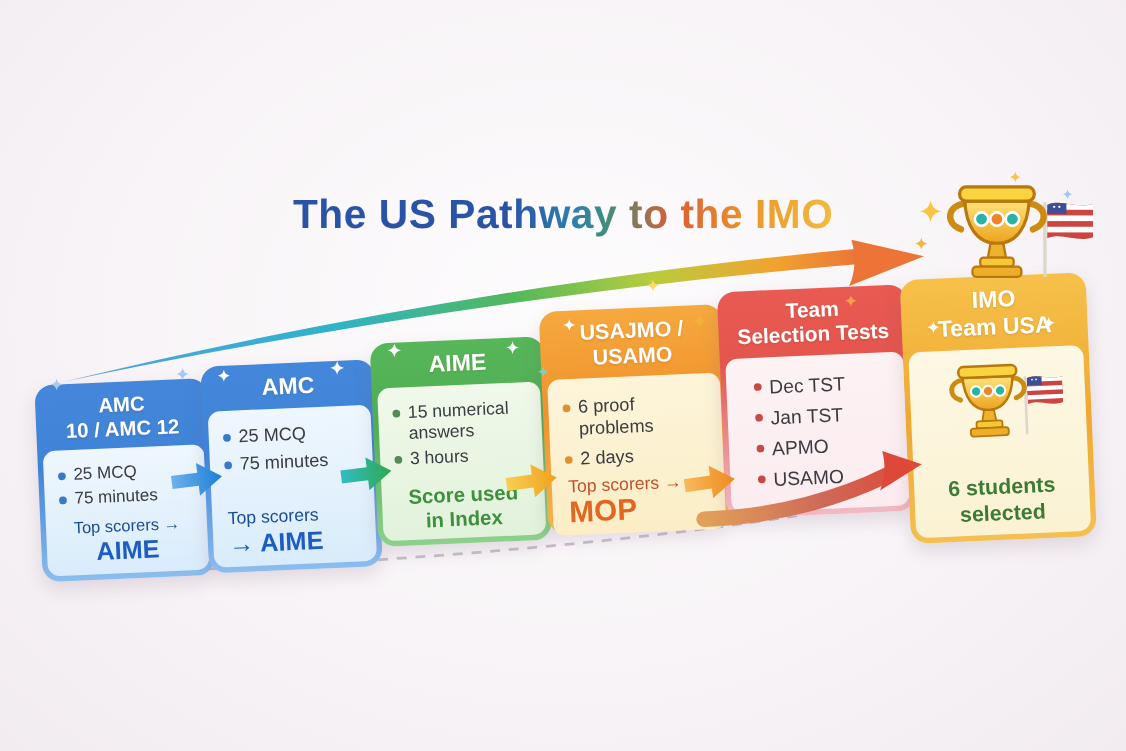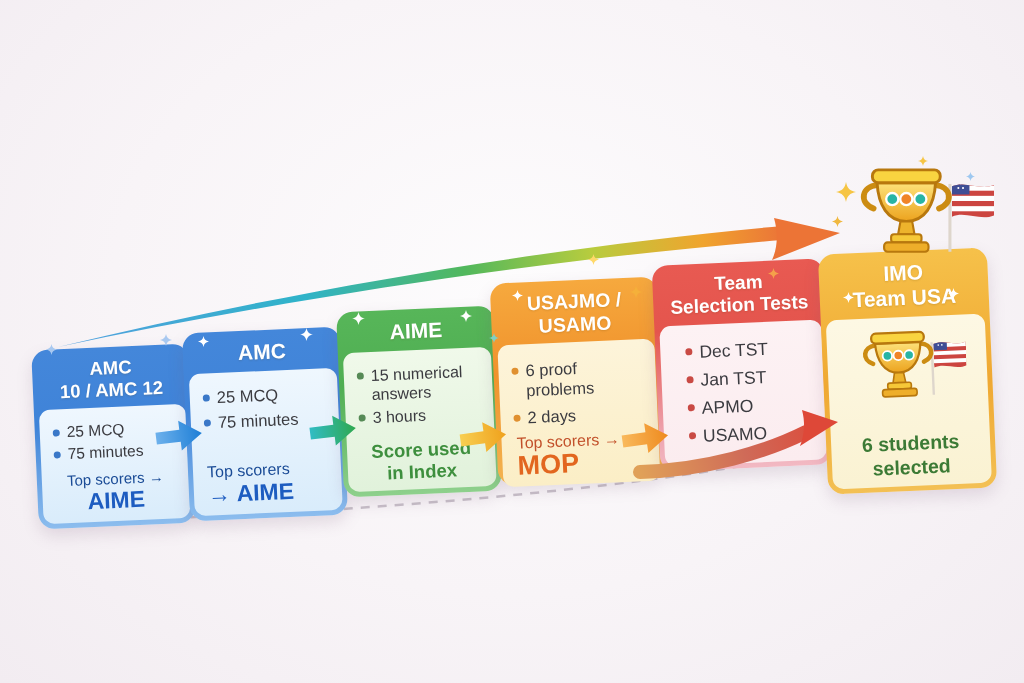--- a/index.html
+++ b/index.html
@@ -157,20 +157,21 @@
       </symbol>
     </defs>
   </svg>
 
   <svg class="layer layer-back">
     <path d="M58,347 C300,296 560,258 782,240 L782,226 C560,246 300,288 58,347 Z" fill="url(#gBand)"></path>
     <path d="M774,218 L840,233 L772,260 C778,247 778,232 774,218 Z" fill="#ec7436"></path>
     <path d="M140,519 C360,512 620,490 786,458" fill="none" stroke="#c8c0c9" stroke-width="2.5" stroke-dasharray="9 8"></path>
   </svg>
 
+  <h1 class="title">The US Pathway to the IMO</h1>
 
   <div class="card c1">
     <div class="hdr">
       <span>AMC</span>
         <span>10 / AMC 12</span>
     </div>
     <div class="bdy">
       <ul class="bul">
         <li>25 MCQ</li>
         <li>75 minutes</li>

